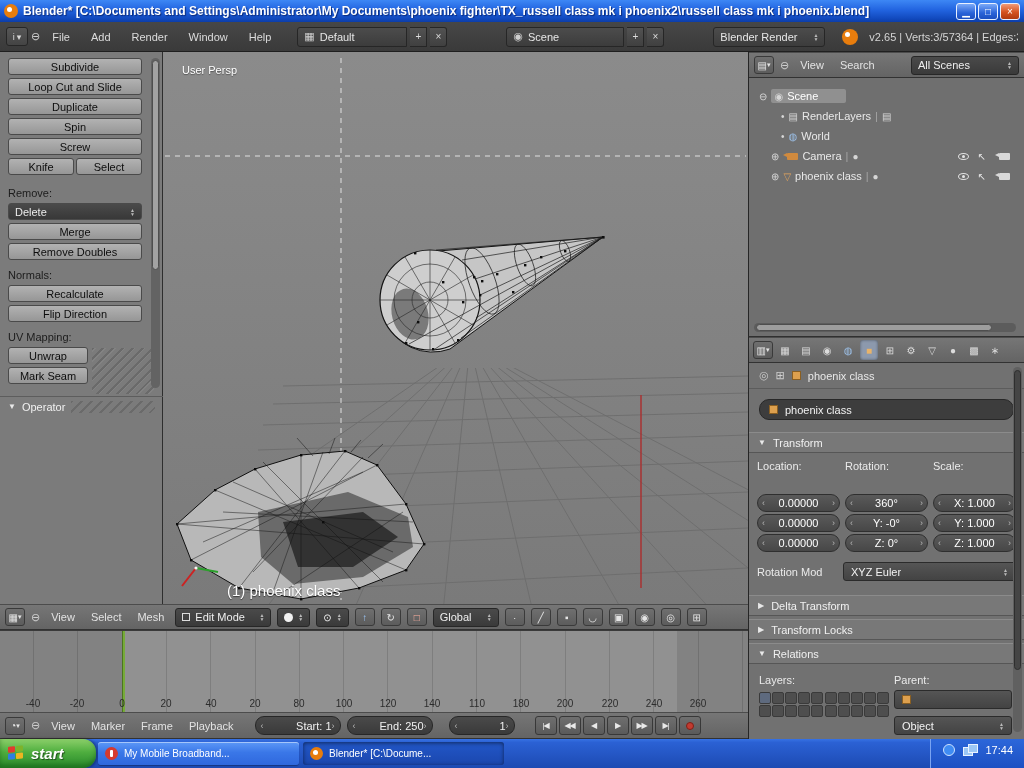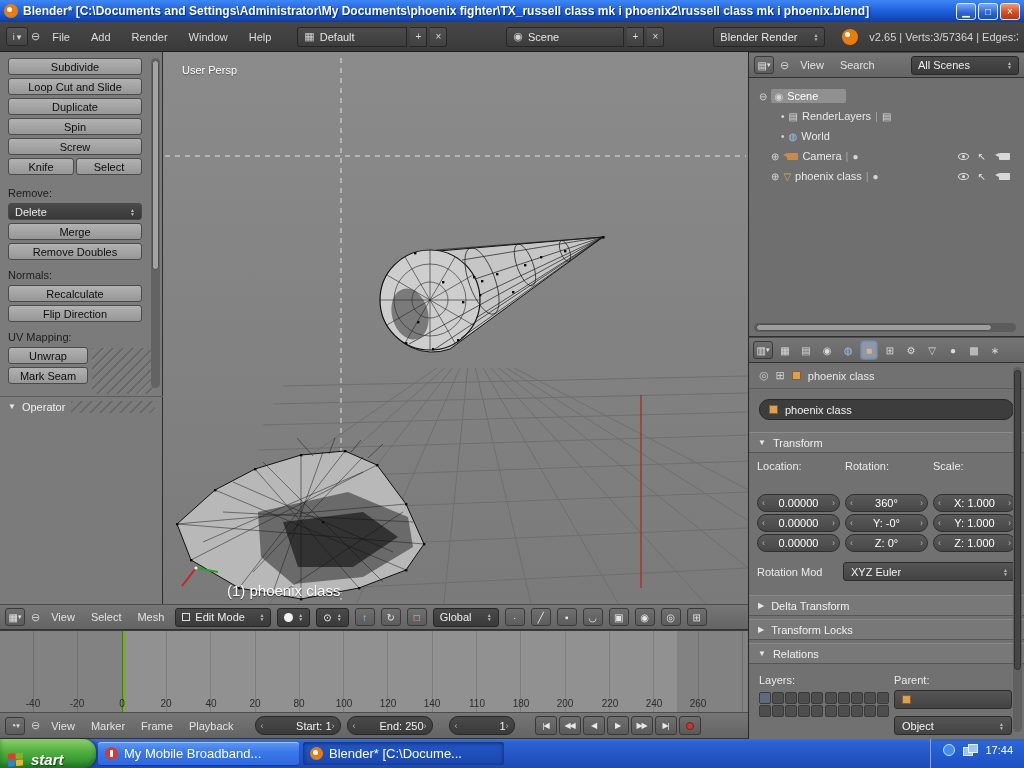--- a/index.html
+++ b/index.html
@@ -135,29 +135,29 @@
     display:inline-flex;align-items:center;padding:0 5px;color:#f0f0f0;flex:none}
   .framefield .val{flex:1;text-align:right}
   .transport{display:flex;gap:2px;margin-left:14px}
   .tpbtn{min-width:22px;height:19px;padding:0 3px;background:linear-gradient(#6f6f6f,#5a5a5a);border:1px solid #383838;border-radius:3px;
     color:#e9e9e9;font-size:8px;display:flex;align-items:center;justify-content:center;letter-spacing:-1px}
   .recdot{width:8px;height:8px;border-radius:50%;background:#c23b30;border:1px solid #7e1f17}
 
   
   .taskbar{position:absolute;left:0;top:739px;width:1024px;height:29px;display:flex;align-items:center;
     background:linear-gradient(#3672e4 0%,#2b61d4 12%,#2456c4 55%,#1d4ab2 100%)}
-  .start-btn{width:96px;height:29px;border-radius:0 13px 13px 0;display:flex;align-items:flex-end;gap:6px;padding:0 14px 0 8px;
+  .start-btn{width:96px;height:29px;border-radius:0 13px 13px 0;display:flex;align-items:center;gap:6px;padding:0 14px 0 8px;
     background:linear-gradient(#8cd06a 0%,#4fae3f 45%,#2e8e2e 90%);box-shadow:inset 0 -3px 5px rgba(0,60,0,.35),2px 0 3px rgba(0,0,0,.35);
     color:#fff;font-weight:bold;font-style:italic;font-size:15px;text-shadow:1px 1px 1px rgba(0,0,0,.5);flex:none}
   .xpflag{width:17px;height:15px;display:grid;grid-template-columns:7px 7px;grid-template-rows:6px 6px;gap:1px;transform:skewY(-5deg)}
   .xpflag span{border-radius:1px}
   .f-r{background:#e23a2e}.f-g{background:#7eb32b}.f-b{background:#2f7ee0}.f-y{background:#edb521}
   .task{margin:0 2px;width:201px;height:23px;border-radius:3px;flex:none;
     background:linear-gradient(#5c98f7,#3a77e8 45%,#2f68dd);box-shadow:inset 0 1px 0 rgba(255,255,255,.45),0 1px 1px rgba(0,0,0,.3);
-    color:#fff;font-size:13px;display:flex;align-items:center;gap:6px;padding:0 7px;white-space:nowrap;overflow:hidden}
+    color:#fff;font-size:10px;display:flex;align-items:center;gap:6px;padding:0 7px;white-space:nowrap;overflow:hidden}
   .task.active{background:linear-gradient(#2257c8,#1b47ae);box-shadow:inset 0 1px 4px rgba(0,0,0,.55)}
   .tico{width:13px;height:13px;border-radius:2px;flex:none;position:relative}
   .tico.mob{background:#d63a2f;border-radius:50%}
   .tico.mob::after{content:"";position:absolute;left:5px;top:3px;width:3px;height:7px;background:#fff;border-radius:1px}
   .tico.sketch{background:#fff;border:1px solid #9a9a9a}
   .tico.sketch::after{content:"";position:absolute;left:1px;top:1px;border-top:9px solid #d2401f;border-right:9px solid transparent}
   .tico.blend{background:#e87d0d;border-radius:50%}
   .tico.blend::after{content:"";position:absolute;left:3px;top:3px;width:5px;height:5px;border-radius:50%;background:#fff}
   .tico.paint{background:#cfd8e8;border:1px solid #8fa3c8}
   .tico.paint::after{content:"";position:absolute;left:2px;top:2px;width:6px;height:6px;border-radius:50%;background:#3a6fd0}

